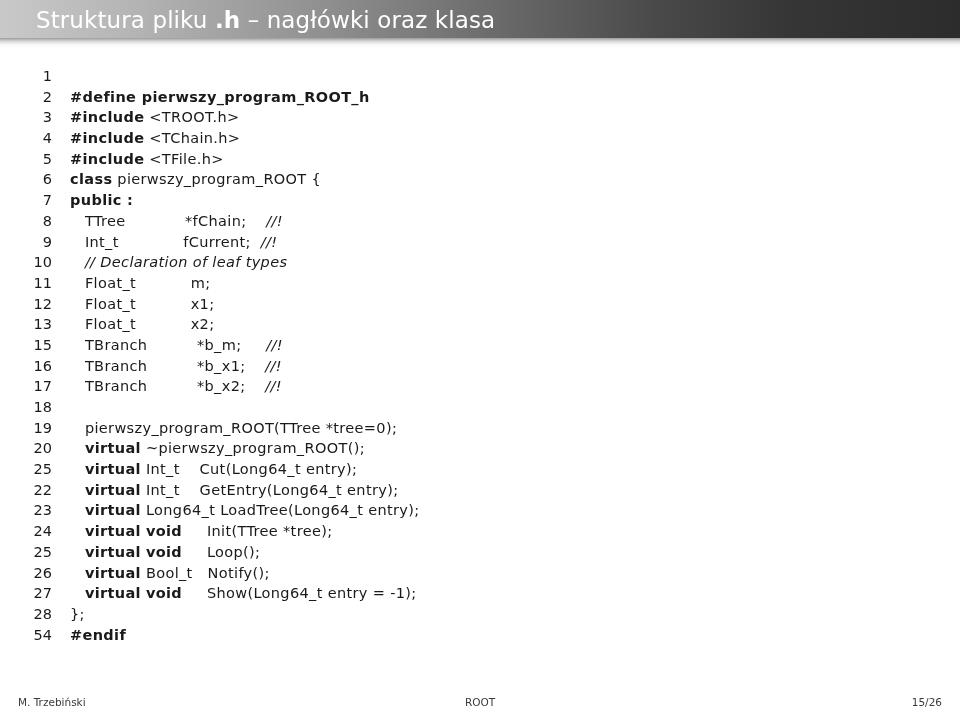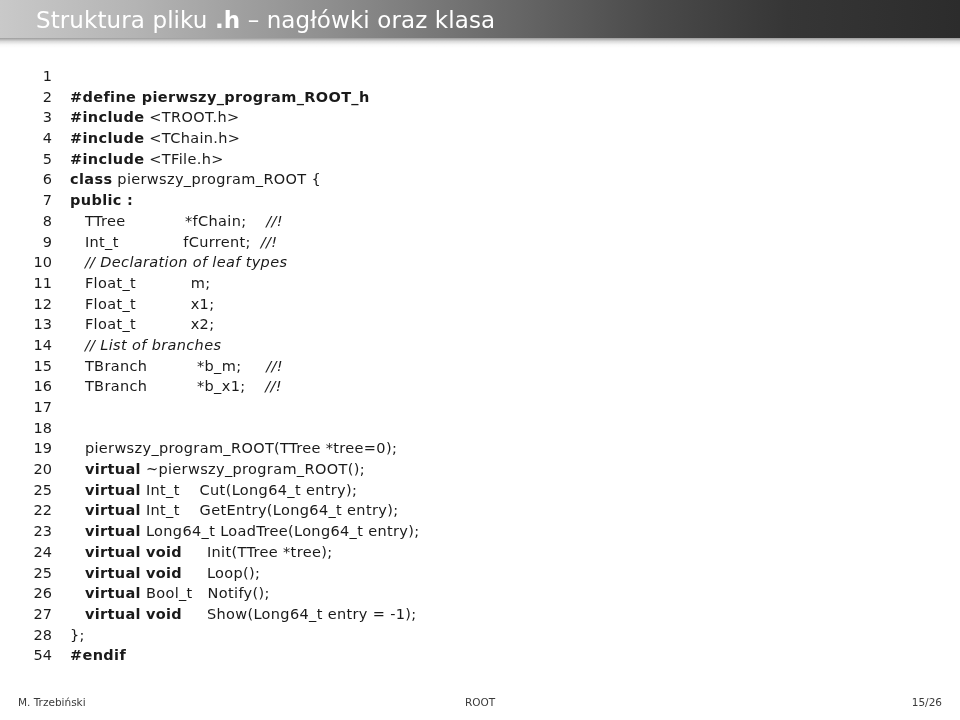--- a/index.html
+++ b/index.html
@@ -138,24 +138,23 @@
     <div class="code-line"><span class="ln">4</span><span class="code"><span class="kw">#include</span><span> </span><span>&lt;TChain.h&gt;</span></span></div>
     <div class="code-line"><span class="ln">5</span><span class="code"><span class="kw">#include</span><span> </span><span>&lt;TFile.h&gt;</span></span></div>
     <div class="code-line"><span class="ln">6</span><span class="code"><span class="kw">class</span><span> </span><span>pierwszy_program_ROOT</span><span> </span><span>{</span></span></div>
     <div class="code-line"><span class="ln">7</span><span class="code"><span class="kw">public :</span></span></div>
     <div class="code-line"><span class="ln">8</span><span class="code"><span></span><span>   </span><span>TTree</span><span>            </span><span>*fChain;</span><span>    </span><span></span><span class="cmt">//!</span></span></div>
     <div class="code-line"><span class="ln">9</span><span class="code"><span></span><span>   </span><span>Int_t</span><span>             </span><span>fCurrent;</span><span>  </span><span></span><span class="cmt">//!</span></span></div>
     <div class="code-line"><span class="ln">10</span><span class="code"><span class="cmt">   // Declaration of leaf types</span></span></div>
     <div class="code-line"><span class="ln">11</span><span class="code"><span></span><span>   </span><span>Float_t</span><span>           </span><span>m;</span></span></div>
     <div class="code-line"><span class="ln">12</span><span class="code"><span></span><span>   </span><span>Float_t</span><span>           </span><span>x1;</span></span></div>
     <div class="code-line"><span class="ln">13</span><span class="code"><span></span><span>   </span><span>Float_t</span><span>           </span><span>x2;</span></span></div>
-    <div class="code-line"><span class="ln">14</span><span class="code"><span class="cmt">   // List of branches</span></span></div>
     <div class="code-line"><span class="ln">15</span><span class="code"><span></span><span>   </span><span>TBranch</span><span>          </span><span>*b_m;</span><span>     </span><span></span><span class="cmt">//!</span></span></div>
     <div class="code-line"><span class="ln">16</span><span class="code"><span></span><span>   </span><span>TBranch</span><span>          </span><span>*b_x1;</span><span>    </span><span></span><span class="cmt">//!</span></span></div>
-    <div class="code-line"><span class="ln">17</span></div>
+    <div class="code-line"><span class="ln">17</span><span class="code"><span></span><span>   </span><span>TBranch</span><span>          </span><span>*b_x2;</span><span>    </span><span></span><span class="cmt">//!</span></span></div>
     <div class="code-line"><span class="ln">18</span><span class="code"><span></span></span></div>
     <div class="code-line"><span class="ln">19</span><span class="code"><span></span><span>   </span><span>pierwszy_program_ROOT(TTree</span><span> </span><span>*tree=0);</span></span></div>
     <div class="code-line"><span class="ln">20</span><span class="code"><span></span><span>   </span><span class="kw">virtual</span><span> </span><span>~pierwszy_program_ROOT();</span></span></div>
     <div class="code-line"><span class="ln">25</span><span class="code"><span></span><span>   </span><span class="kw">virtual</span><span> </span><span>Int_t</span><span>    </span><span>Cut(Long64_t</span><span> </span><span>entry);</span></span></div>
     <div class="code-line"><span class="ln">22</span><span class="code"><span></span><span>   </span><span class="kw">virtual</span><span> </span><span>Int_t</span><span>    </span><span>GetEntry(Long64_t</span><span> </span><span>entry);</span></span></div>
     <div class="code-line"><span class="ln">23</span><span class="code"><span></span><span>   </span><span class="kw">virtual</span><span> </span><span>Long64_t</span><span> </span><span>LoadTree(Long64_t</span><span> </span><span>entry);</span></span></div>
     <div class="code-line"><span class="ln">24</span><span class="code"><span></span><span>   </span><span class="kw">virtual</span><span> </span><span class="kw">void</span><span>     </span><span>Init(TTree</span><span> </span><span>*tree);</span></span></div>
     <div class="code-line"><span class="ln">25</span><span class="code"><span></span><span>   </span><span class="kw">virtual</span><span> </span><span class="kw">void</span><span>     </span><span>Loop();</span></span></div>
     <div class="code-line"><span class="ln">26</span><span class="code"><span></span><span>   </span><span class="kw">virtual</span><span> </span><span>Bool_t</span><span>   </span><span>Notify();</span></span></div>
     <div class="code-line"><span class="ln">27</span><span class="code"><span></span><span>   </span><span class="kw">virtual</span><span> </span><span class="kw">void</span><span>     </span><span>Show(Long64_t</span><span> </span><span>entry</span><span> </span><span>=</span><span> </span><span>-1);</span></span></div>

